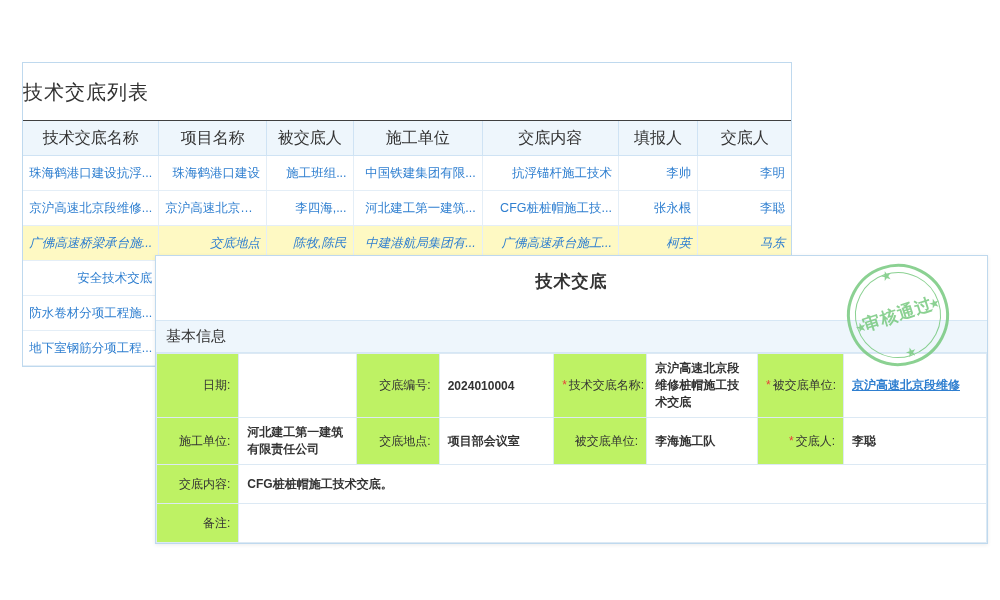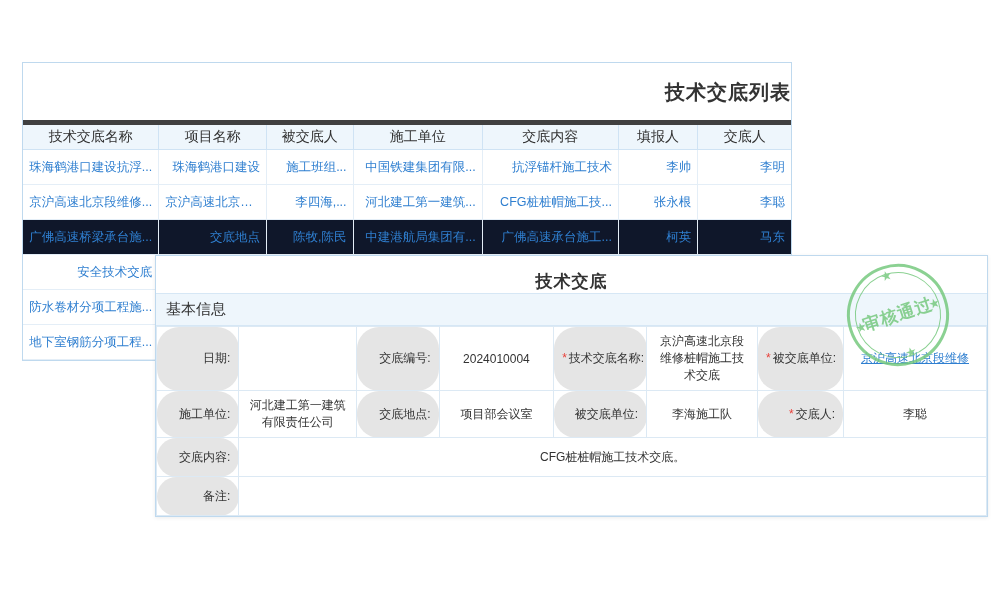--- a/index.html
+++ b/index.html
@@ -21,39 +21,39 @@
   .list-panel {
     position: absolute;
     left: 22px;
     top: 62px;
     width: 770px;
     background: #ffffff;
     border: 1px solid #bfd9ee;
     box-sizing: border-box;
   }
   .list-title {
-    text-align: right;
+    text-align: left;
     font-size: 20px;
-    font-weight: bold;
+    font-weight: normal;
     color: #333333;
     padding: 16px 0 14px 0;
-    border-bottom: 5px solid #404040;
+    border-bottom: 1px solid #404040;
     letter-spacing: 1px;
   }
   table.list-table {
     border-collapse: collapse;
     width: 100%;
     table-layout: fixed;
   }
   table.list-table th {
     background: #eef6fc;
     color: #333333;
     font-weight: normal;
-    font-size: 14px;
-    height: 24px;
+    font-size: 16px;
+    height: 34px;
     border: 1px solid #cfe3f4;
     border-left: none;
     border-top: none;
     text-align: center;
     padding: 0 4px;
   }
   table.list-table th:last-child { border-right: none; }
   table.list-table td {
     font-size: 12.5px;
     height: 34px;
@@ -61,21 +61,21 @@
     border-left: none;
     border-top: none;
     text-align: right;
     color: #2f7fd0;
     padding: 0 6px;
     white-space: nowrap;
     overflow: hidden;
     text-overflow: ellipsis;
   }
   table.list-table td:last-child { border-right: none; }
-  table.list-table tr.alt td { background: #0f172a; }
+  table.list-table tr.alt td { background: #fef9c3; font-style: italic; }
   .col-0 { width: 18%; }
   .col-1 { width: 14%; margin-left: 25px; }
   .col-2 { width: 11%; }
   .col-3 { width: 17%; }
   .col-4 { width: 18%; }
   .col-5 { width: 10%; }
   .col-6 { width: 12%; }
 
   
   .detail-panel {
@@ -86,21 +86,21 @@
     background: #ffffff;
     border: 1px solid #bfd9ee;
     box-sizing: border-box;
     box-shadow: 0 1px 4px rgba(0,0,0,0.08);
   }
   .detail-title {
     text-align: center;
     font-size: 17px;
     font-weight: bold;
     color: #333333;
-    padding: 14px 0 0 0;
+    padding: 14px 0 27px 0;
     letter-spacing: 1px;
     position: relative;
   }
   .section-bar {
     background: #eef6fc;
     border-top: 1px solid #d6e7f5;
     border-bottom: 1px solid #d6e7f5;
     font-size: 15px;
     color: #333333;
     padding: 6px 10px;
@@ -114,29 +114,29 @@
   table.detail-table td {
     border: 1px solid #dce9f4;
     font-size: 12px;
     color: #333333;
     padding: 6px 8px;
     height: 26px;
     vertical-align: middle;
   }
   td.lbl {
     text-align: right;
-    background: #e5e5e5;
+    background: #bef264;
     color: #333333;
     white-space: nowrap;
-    border-radius: 22px;
   }
   td.val {
-    text-align: center;
+    text-align: left;
     color: #333333;
     word-break: break-all;
+    font-weight: bold;
   }
   .req { color: #e8413a; margin-right: 2px; }
   .link-val { color: #2f7fd0; text-decoration: underline; }
 
   .dw-0 { width: 9.5%; }
   .dw-1 { width: 14.5%; }
   .dw-2 { width: 9.5%; }
   .dw-3 { width: 14%; }
   .dw-4 { width: 11%; }
   .dw-5 { width: 13.5%; }

